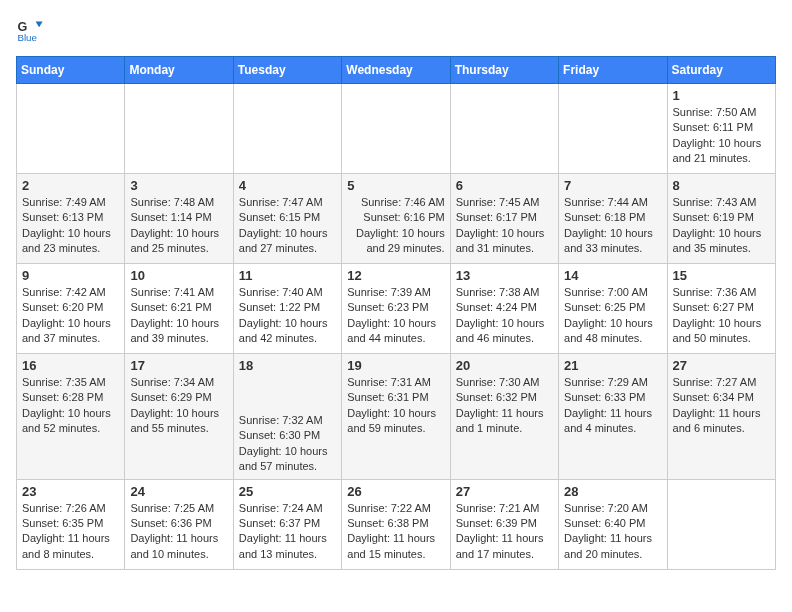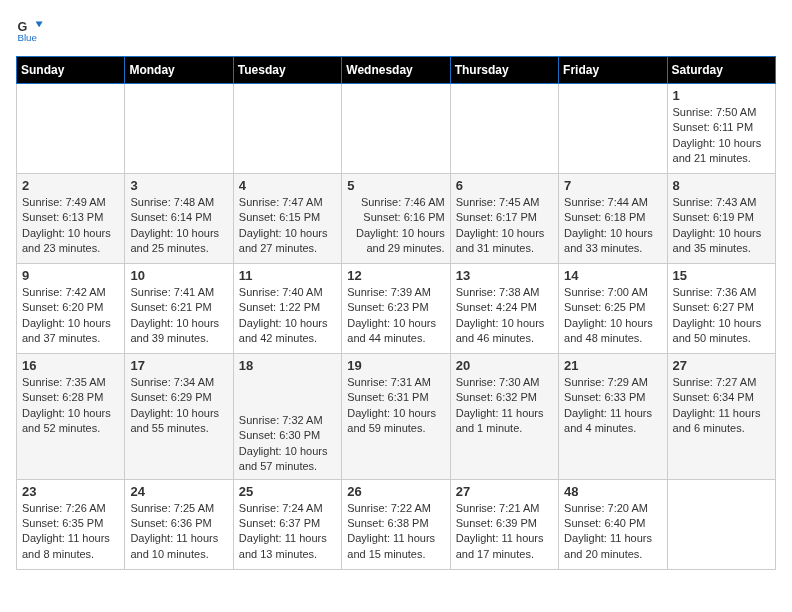--- a/index.html
+++ b/index.html
@@ -36,21 +36,21 @@
     .subtitle {
       font-size: 15px;
       color: #555;
     }
     table {
       width: 100%;
       border-collapse: collapse;
       table-layout: fixed;
     }
     th {
-      background-color: #000000;
+      background-color: #3b82f6;
       color: #fff;
       font-size: 12px;
       font-weight: bold;
       padding: 6px 4px;
       text-align: left;
       border: 1px solid #1a6fc4;
     }
     td {
       border: 1px solid #ccc;
       vertical-align: top;
@@ -135,21 +135,21 @@
         <td>
           <span class="day-num">2</span>
           <div class="day-info" style="white-space: pre-line;">Sunrise: 7:49 AM
 Sunset: 6:13 PM
 Daylight: 10 hours
 and 23 minutes.</div>
         </td>
         <td>
           <span class="day-num">3</span>
           <div class="day-info" style="white-space: pre-line;">Sunrise: 7:48 AM
-Sunset: 6:14 PM
+Sunset: 1:14 PM
 Daylight: 10 hours
 and 25 minutes.</div>
         </td>
         <td>
           <span class="day-num">4</span>
           <div class="day-info" style="white-space: pre-line;">Sunrise: 7:47 AM
 Sunset: 6:15 PM
 Daylight: 10 hours
 and 27 minutes.</div>
         </td>
@@ -314,21 +314,21 @@
 and 15 minutes.</div>
         </td>
         <td>
           <span class="day-num">27</span>
           <div class="day-info" style="white-space: pre-line;">Sunrise: 7:21 AM
 Sunset: 6:39 PM
 Daylight: 11 hours
 and 17 minutes.</div>
         </td>
         <td>
-          <span class="day-num">48</span>
+          <span class="day-num">28</span>
           <div class="day-info" style="white-space: pre-line;">Sunrise: 7:20 AM
 Sunset: 6:40 PM
 Daylight: 11 hours
 and 20 minutes.</div>
         </td>
         <td class="empty"></td>
       </tr>
     </tbody>
 </table>
 

